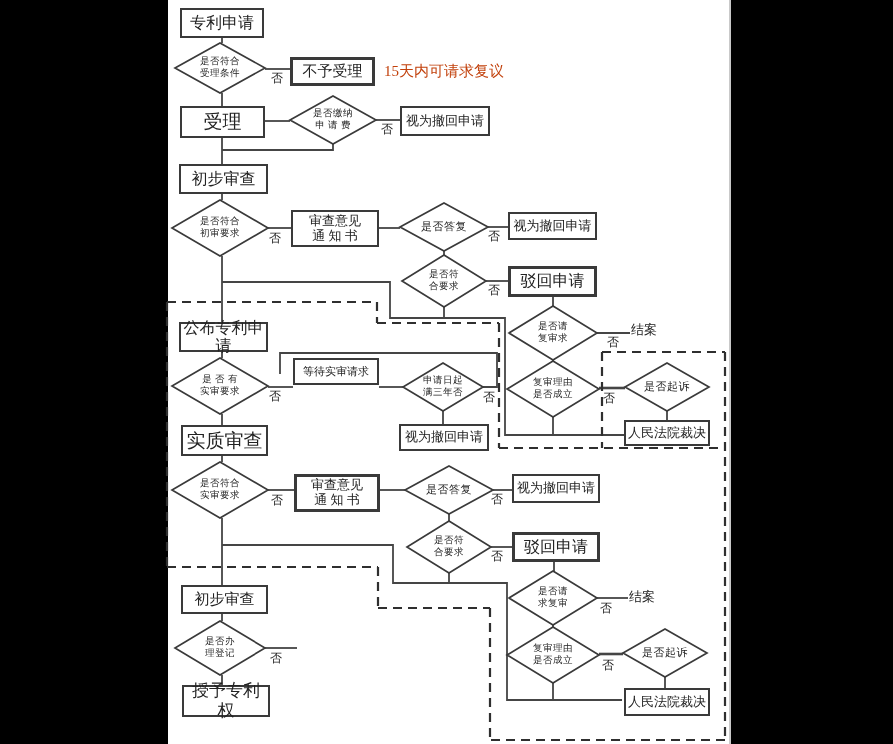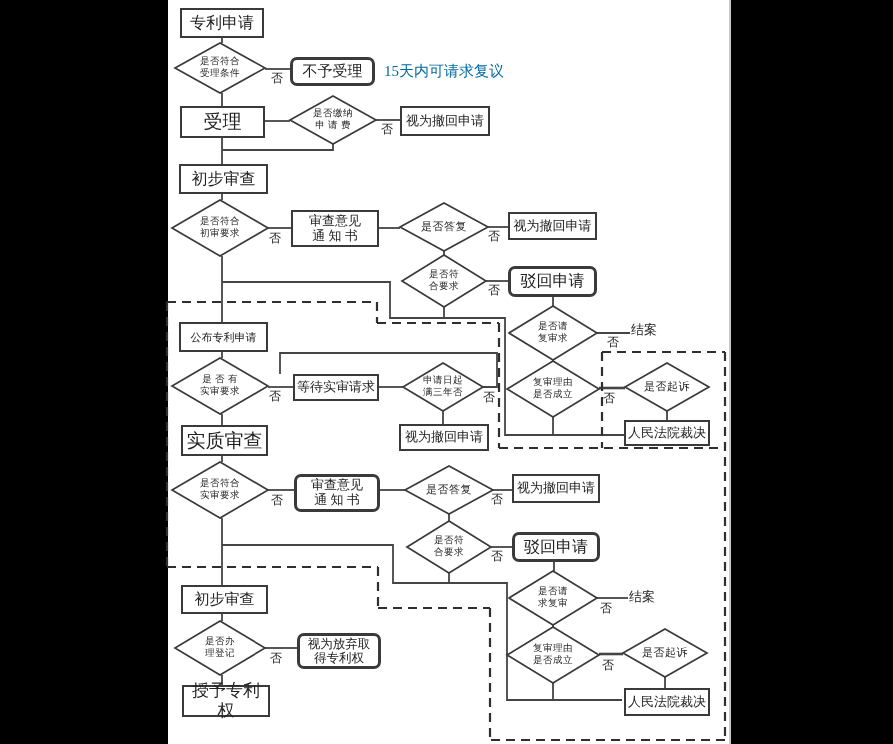--- a/index.html
+++ b/index.html
@@ -4,26 +4,26 @@
 <style>
   html,body{margin:0;padding:0;background:#000;}
   #root{position:relative;width:893px;height:744px;background:#000;overflow:hidden;
         font-family:"Liberation Serif", serif;text-decoration:underline;}
   #sheet{position:absolute;left:168px;top:0;width:561px;height:744px;background:#fff;
          border-right:2px solid #c9c9c9;}
   #lines{position:absolute;left:0;top:0;width:893px;height:744px;}
   .box{position:absolute;border:2px solid #3a3a3a;background:#fff;color:#222;
        display:flex;align-items:center;justify-content:center;text-align:center;
        white-space:pre-line;line-height:1.15;box-sizing:border-box;z-index:3;}
-  .thick{border-width:3px;border-radius:7px;}
+  .thick{border-width:3px;}
   .dtext{position:absolute;transform:translate(-50%,-50%);color:#222;text-align:center;
          white-space:pre-line;font-size:9.5px;line-height:1.25;z-index:3;letter-spacing:0.5px;}
   .dtext.big{font-size:11px;}
   .lbl{position:absolute;transform:translate(-50%,-50%);color:#222;font-size:12px;z-index:3;}
-  .note{position:absolute;color:#0369a1;z-index:3;white-space:nowrap;}
+  .note{position:absolute;color:#c2410c;z-index:3;white-space:nowrap;}
 </style>
 </head>
 <body>
 
 <div id="root">
   <div id="sheet"></div>
 
   <svg id="lines" viewBox="0 0 893 744" xmlns="http://www.w3.org/2000/svg">
     <g stroke="#454545" stroke-width="1.8" fill="none">
       <polyline points="222,38 222,43"></polyline>
@@ -106,40 +106,38 @@
       <polygon points="553,571 597,598 553,625 509,598"></polygon>
       <polygon points="553,627 599,655 553,683 507,655"></polygon>
       <polygon points="665,629 707,653 665,677 623,653"></polygon>
       <polygon points="220,621 265,648 220,675 175,648"></polygon>
     </g>
   </svg>
 
   <div class="box" style="left:180px;top:8px;width:84px;height:30px;font-size:16px">专利申请</div>
   <div class="box" style="left:180px;top:106px;width:85px;height:32px;font-size:19px">受理</div>
   <div class="box" style="left:179px;top:164px;width:89px;height:30px;font-size:16px">初步审查</div>
-  <div class="box" style="left:179px;top:322px;width:89px;height:30px;font-size:11px">公布专利申请</div>
+  <div class="box" style="left:179px;top:322px;width:89px;height:30px;font-size:16px">公布专利申请</div>
   <div class="box" style="left:181px;top:425px;width:87px;height:31px;font-size:19px">实质审查</div>
   <div class="box" style="left:181px;top:585px;width:87px;height:29px;font-size:15px">初步审查</div>
   <div class="box" style="left:182px;top:685px;width:88px;height:32px;font-size:17px">授予专利权</div>
   <div class="box thick" style="left:290px;top:57px;width:85px;height:29px;font-size:15px">不予受理</div>
   <div class="box" style="left:400px;top:106px;width:90px;height:30px;font-size:13px">视为撤回申请</div>
   <div class="box" style="left:291px;top:210px;width:88px;height:37px;font-size:13px">审查意见
 通 知 书</div>
   <div class="box" style="left:508px;top:212px;width:89px;height:28px;font-size:13px">视为撤回申请</div>
   <div class="box thick" style="left:508px;top:266px;width:89px;height:31px;font-size:16px">驳回申请</div>
   <div class="box" style="left:624px;top:420px;width:86px;height:26px;font-size:13px">人民法院裁决</div>
-  <div class="box" style="left:293px;top:374px;width:86px;height:27px;font-size:13px">等待实审请求</div>
+  <div class="box" style="left:293px;top:358px;width:86px;height:27px;font-size:11px">等待实审请求</div>
   <div class="box" style="left:399px;top:424px;width:90px;height:27px;font-size:13px">视为撤回申请</div>
   <div class="box thick" style="left:294px;top:474px;width:86px;height:38px;font-size:13px">审查意见
 通 知 书</div>
   <div class="box" style="left:512px;top:474px;width:88px;height:29px;font-size:13px">视为撤回申请</div>
   <div class="box thick" style="left:512px;top:532px;width:88px;height:30px;font-size:16px">驳回申请</div>
   <div class="box" style="left:624px;top:688px;width:86px;height:28px;font-size:13px">人民法院裁决</div>
-  <div class="box thick" style="left:297px;top:633px;width:84px;height:36px;font-size:12.5px">视为放弃取
-得专利权</div>
 
   <div class="dtext" style="left:220px;top:68px">是否符合
 受理条件</div>
   <div class="dtext" style="left:333px;top:120px">是否缴纳
 申 请 费</div>
   <div class="dtext" style="left:220px;top:228px">是否符合
 初审要求</div>
   <div class="dtext big" style="left:444px;top:227px">是否答复</div>
   <div class="dtext" style="left:444px;top:281px">是否符
 合要求</div>

